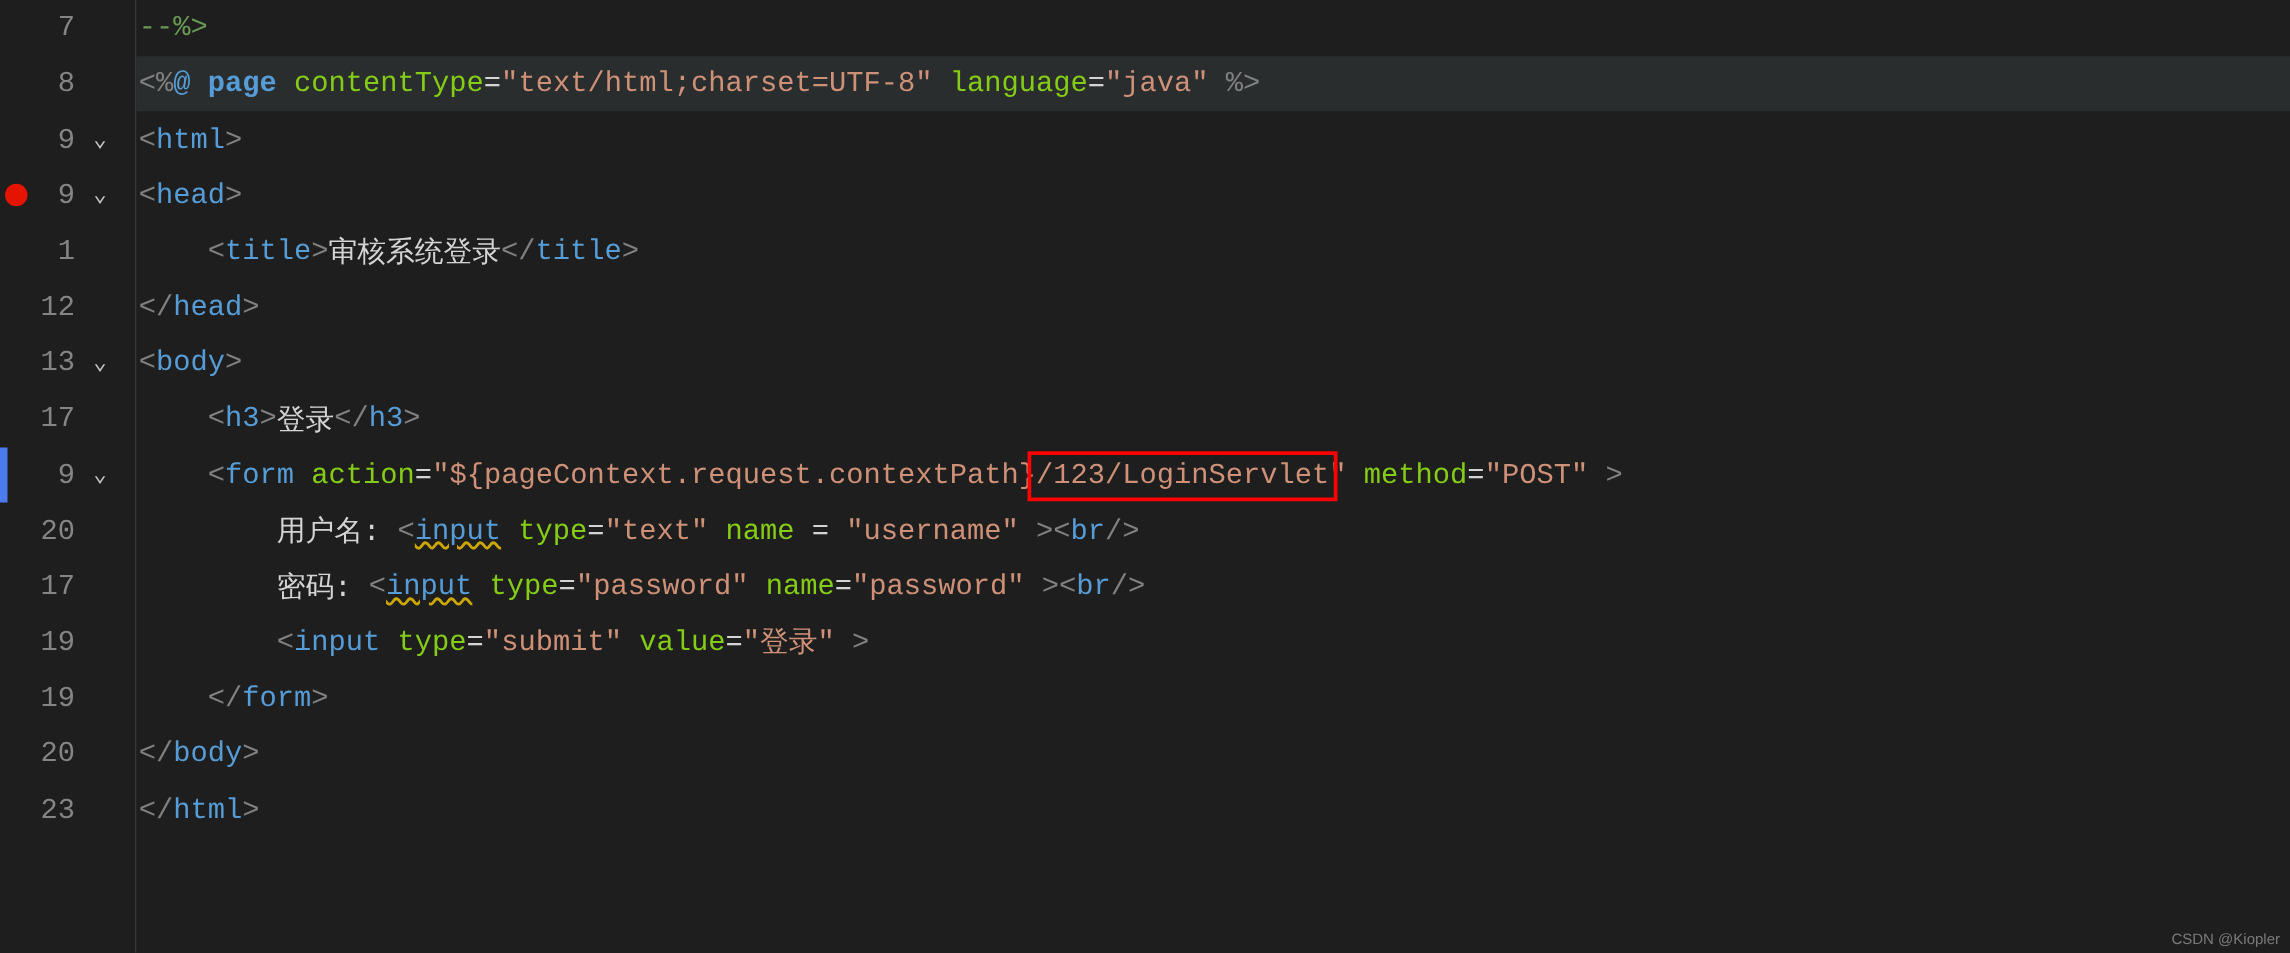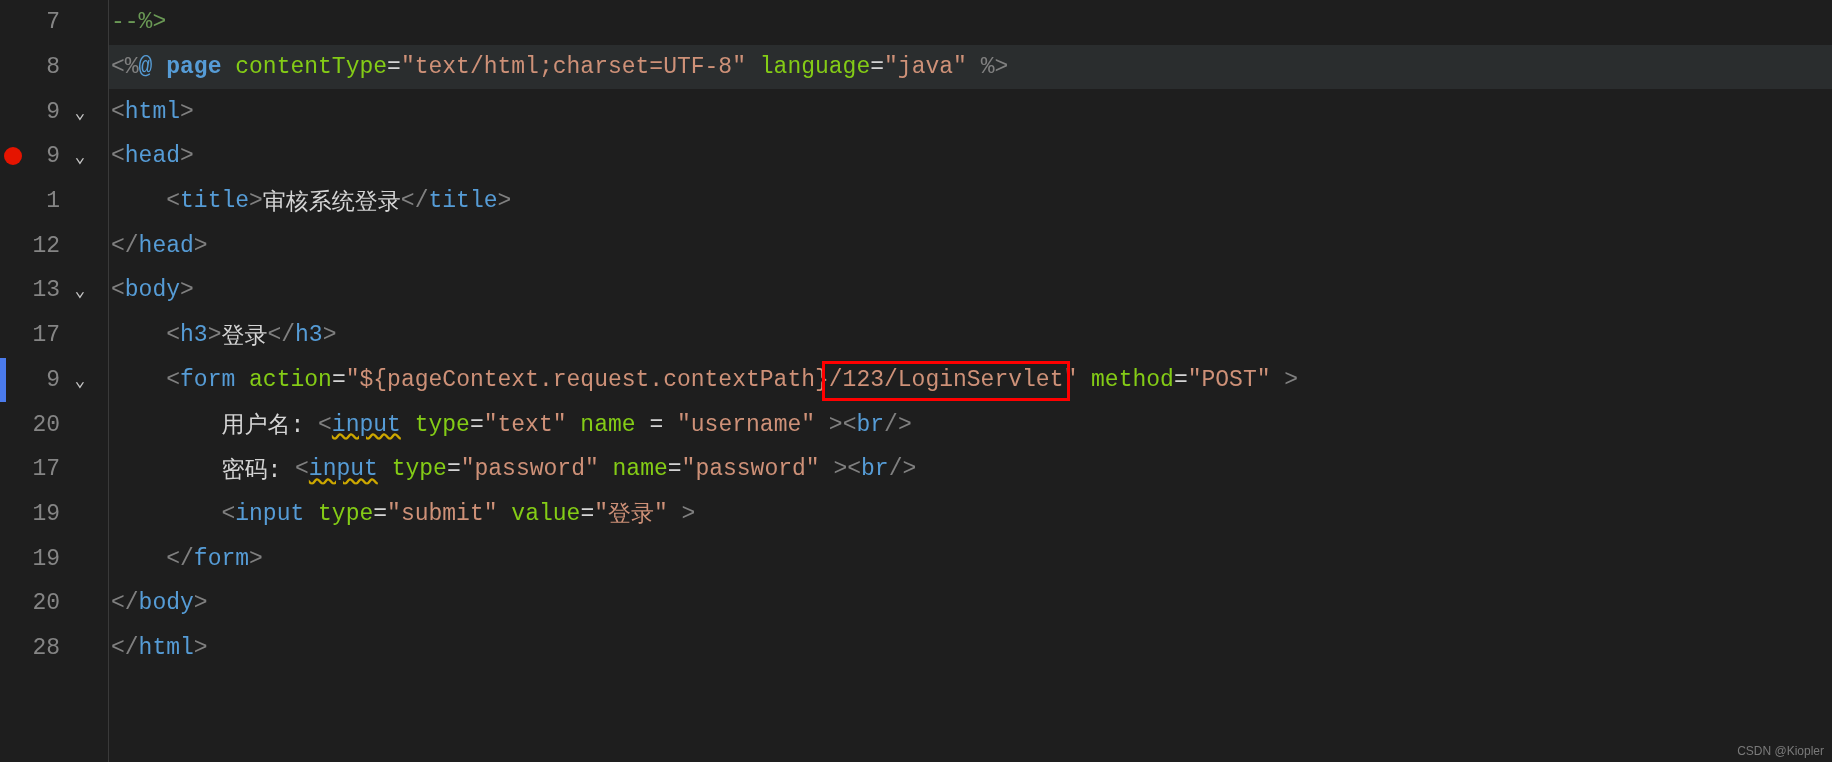--- a/index.html
+++ b/index.html
@@ -157,21 +157,21 @@
       </div>
     <div class="line-row">
         <span class="lineno">19</span>
         <span class="fold"></span>
       </div>
     <div class="line-row">
         <span class="lineno">20</span>
         <span class="fold"></span>
       </div>
     <div class="line-row">
-        <span class="lineno">28</span>
+        <span class="lineno">23</span>
         <span class="fold"></span>
       </div>
   </div>
 
   <div class="code-col">
 
     <div class="code-line"><span class="c-green">--%&gt;</span></div>
 
     <div class="code-line hl-line">
       <span class="c-punc">&lt;%</span><span class="c-tag">@ </span><span class="c-tag" style="font-weight:bold">page</span><span> </span><span class="c-attr">contentType</span><span class="c-white">=</span><span class="c-str">"</span><span class="c-str">text/html;charset=UTF-8</span><span class="c-str">"</span><span> </span><span class="c-attr">language</span><span class="c-white">=</span><span class="c-str">"</span><span class="c-str">java</span><span class="c-str">"</span><span> </span><span class="c-punc">%&gt;</span>

